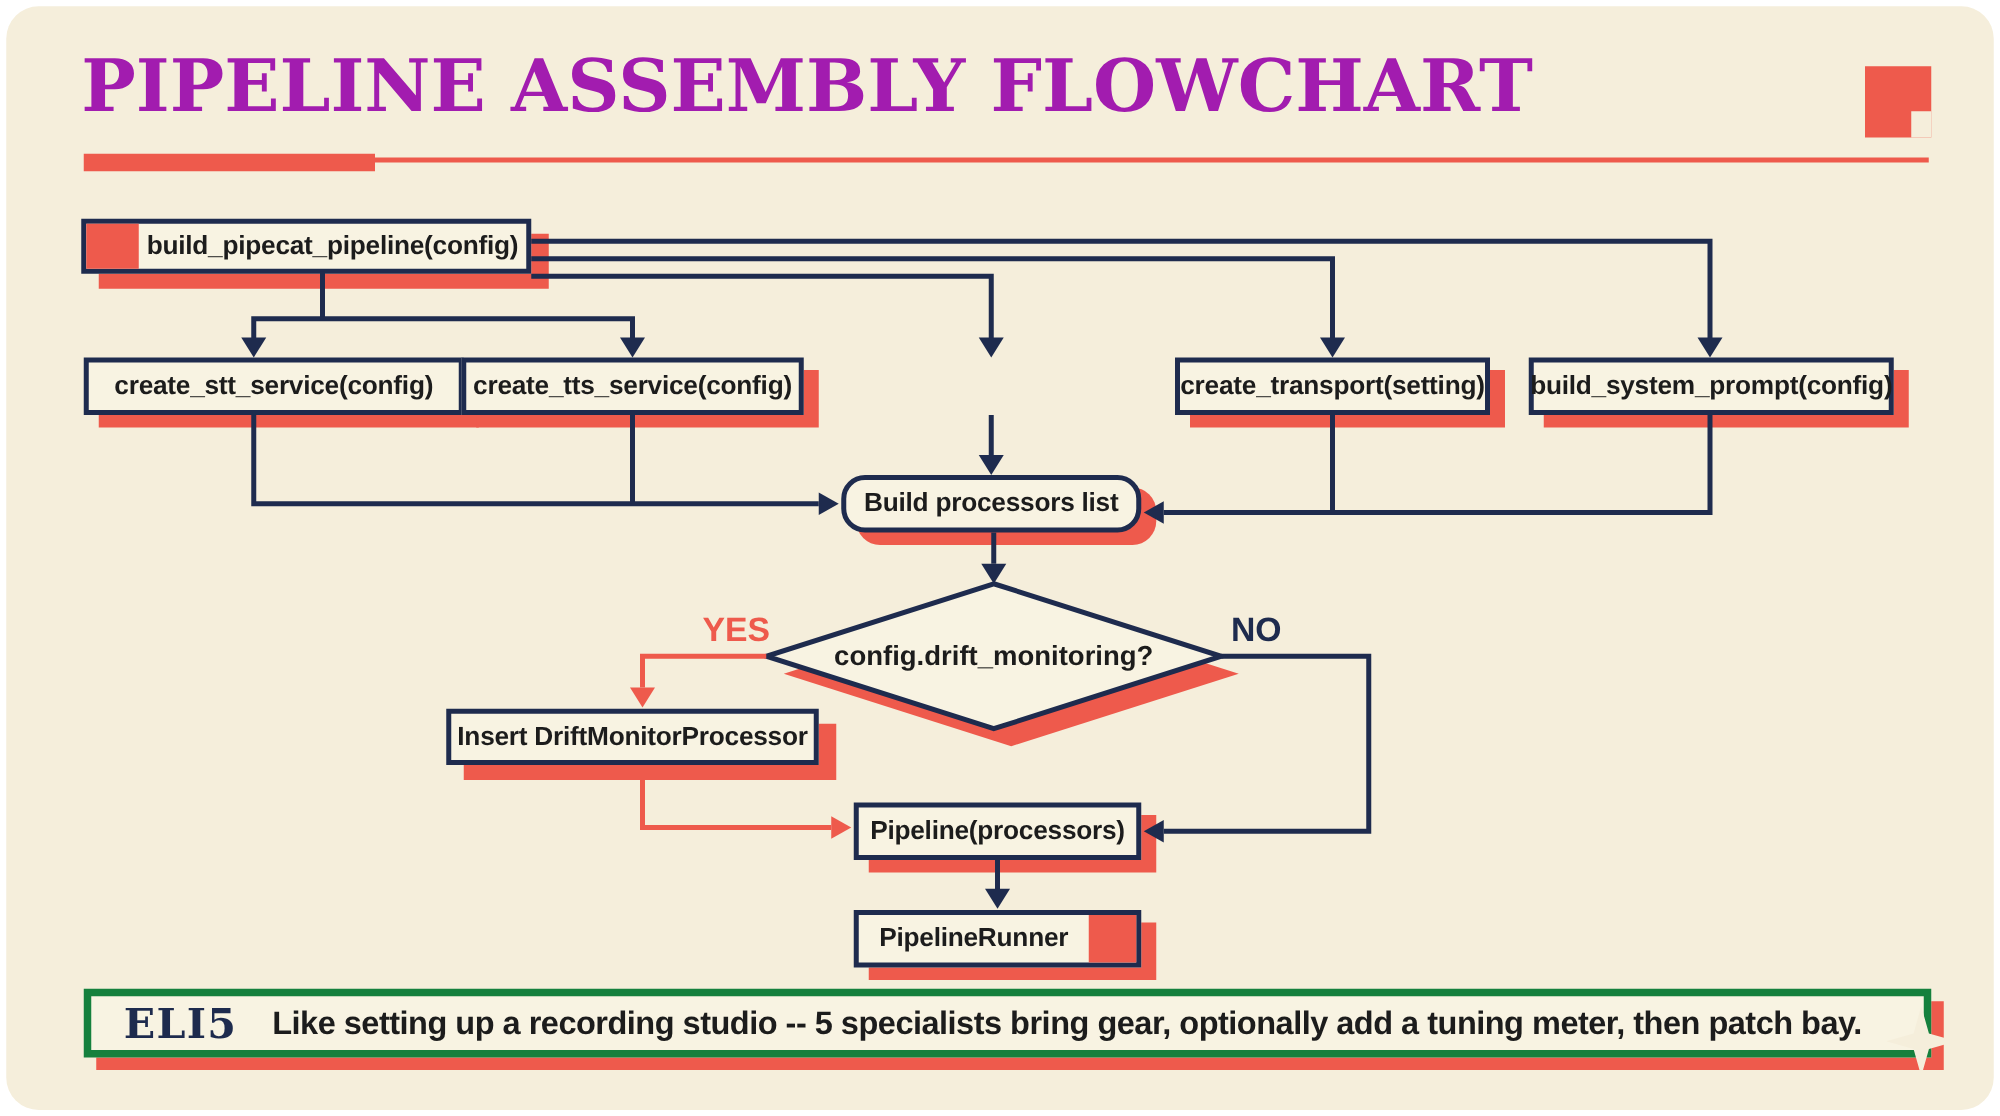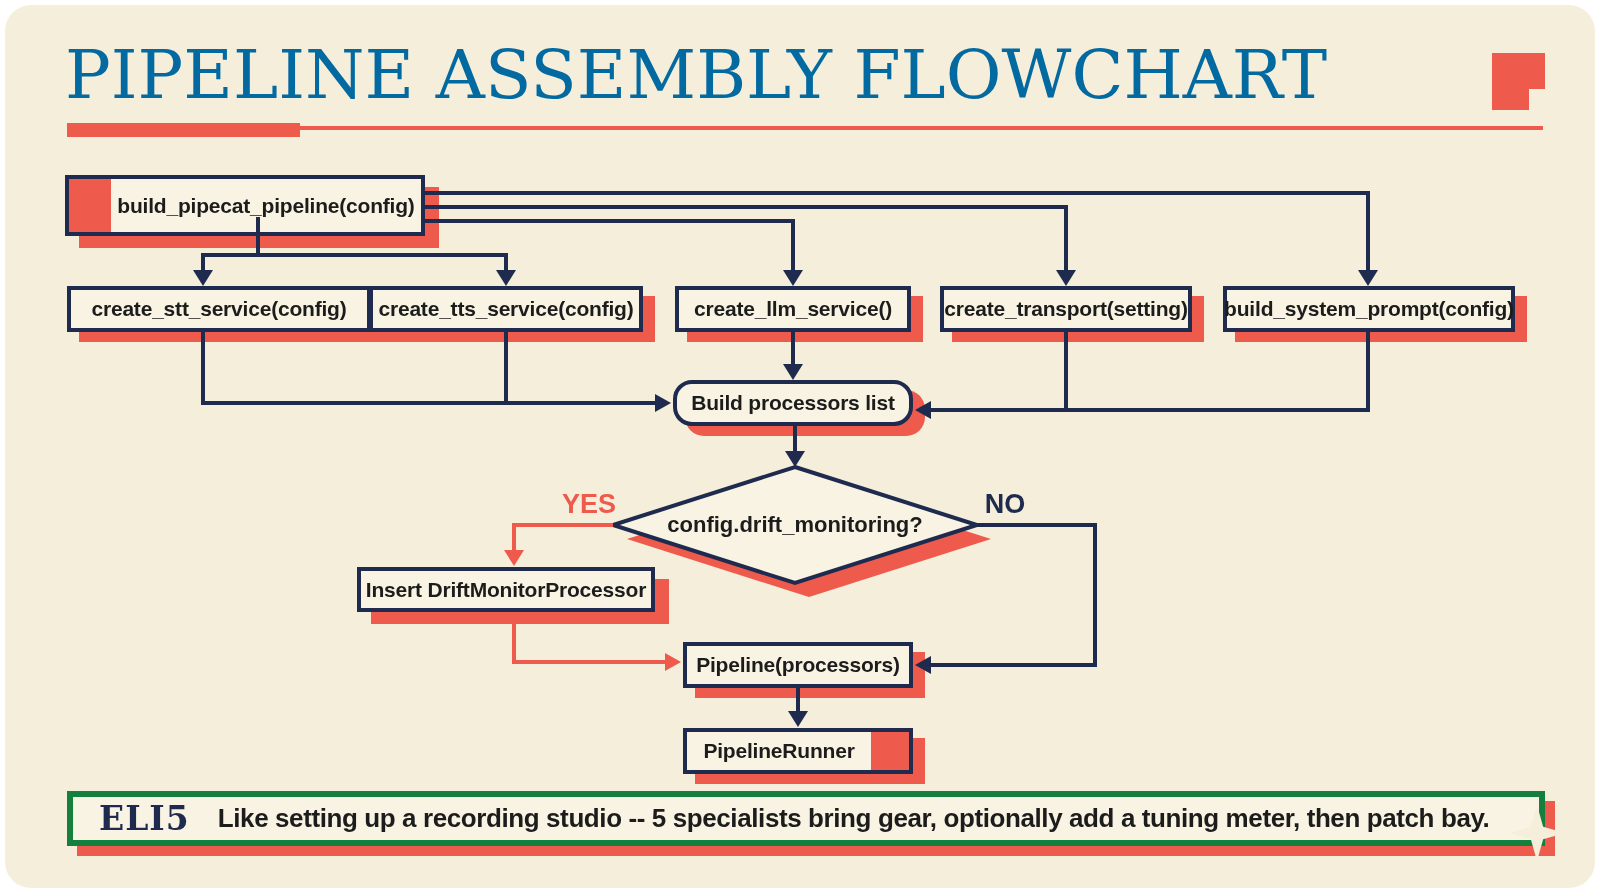--- a/index.html
+++ b/index.html
@@ -1,21 +1,21 @@
 <!DOCTYPE html>
 <html><head>
 <meta charset="utf-8">
 <style>
   html,body{margin:0;padding:0;background:#ffffff;}
   .stage{position:relative;width:1600px;height:893px;background:#ffffff;overflow:hidden;
          font-family:"Liberation Sans",sans-serif;}
   .card{position:absolute;left:5px;top:5px;right:5px;bottom:5px;background:#f5eedb;
         border-radius:26px;overflow:hidden;}
   .title{position:absolute;left:60px;top:34px;font-family:"DejaVu Serif",serif;
-         font-weight:400;font-size:68px;line-height:1.05;color:#0369a1;letter-spacing:0px;}
+         font-weight:700;font-size:58px;line-height:1.05;color:#a21caf;letter-spacing:0px;}
   .rule{position:absolute;left:62px;top:118px;width:1476px;height:14px;}
   .rule .thick{position:absolute;left:0;top:0;width:233px;height:14px;background:#ee5a4c;}
   .rule .thin{position:absolute;left:233px;top:3px;right:0;height:4px;background:#ee5a4c;}
   .corner-accent{position:absolute;left:1487px;top:48px;width:53px;height:57px;background:#ee5a4c;}
   .corner-accent .notch{position:absolute;right:0;bottom:0;width:16px;height:21px;background:#f5eedb;}
   .node{position:absolute;box-sizing:border-box;background:#f8f3e2;border:4px solid #1e2b4e;
         display:flex;align-items:center;justify-content:center;z-index:2;
         font-weight:bold;font-size:21px;color:#1c1c1c;letter-spacing:-0.2px;}
   .sh-root{box-shadow:14px 12px 0 #ee5a4c;}
   .sh-box{box-shadow:12px 10px 0 #ee5a4c;}
@@ -48,36 +48,33 @@
 
     <div class="rule">
       <div class="thick"></div>
       <div class="thin"></div>
     </div>
 
     <div class="corner-accent">
       <div class="notch"></div>
     </div>
 
-    <div class="node sh-root" style="left:60px;top:170px;width:360px;height:61px;padding-left:42px;">
+    <div class="node sh-root" style="left:60px;top:170px;width:360px;height:44px;padding-left:42px;">
       <span class="chip-left"></span>
       <span>build_pipecat_pipeline(config)</span>
     </div>
 
     <div class="node sh-box" style="left:62px;top:281px;width:304px;height:46px;">
       <span>create_stt_service(config)</span>
     </div>
 
     <div class="node sh-box" style="left:364px;top:281px;width:274px;height:46px;">
       <span>create_tts_service(config)</span>
     </div>
 
-    <div class="node sh-box" style="left:670px;top:281px;width:236px;height:46px;">
-      <span>create_llm_service()</span>
-    </div>
 
     <div class="node sh-box" style="left:935px;top:281px;width:252px;height:46px;">
       <span>create_transport(setting)</span>
     </div>
 
     <div class="node sh-box" style="left:1218px;top:281px;width:292px;height:46px;">
       <span>build_system_prompt(config)</span>
     </div>
 
     <div class="node sh-box" style="left:668px;top:375px;width:240px;height:46px;border-radius:19px;">

